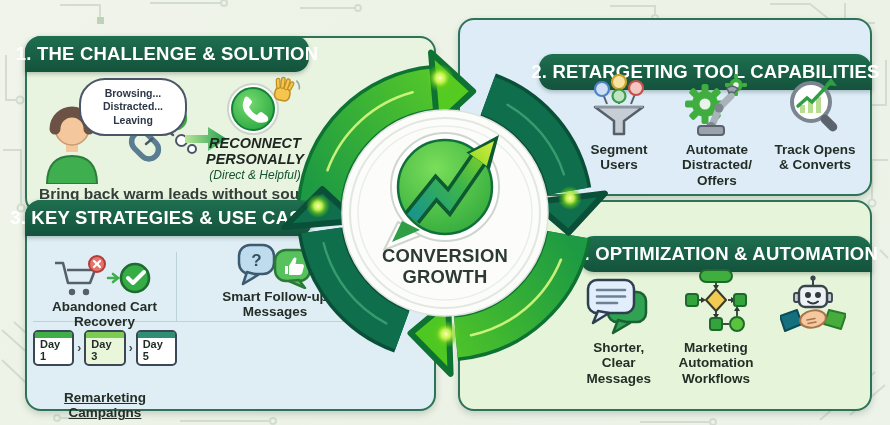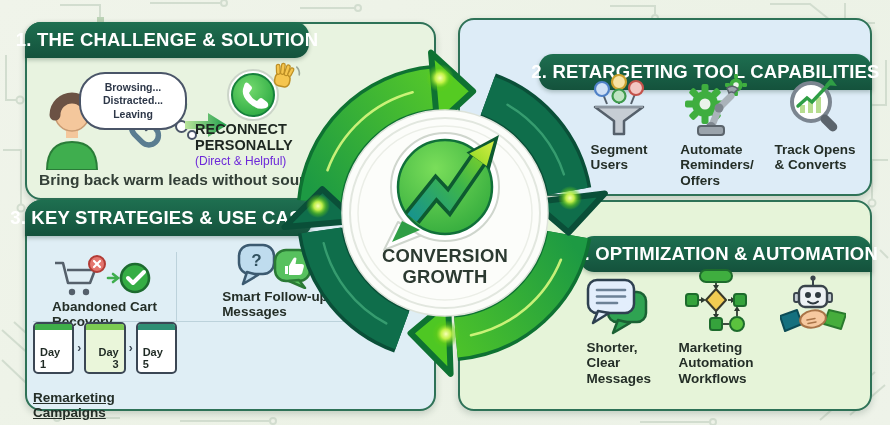--- a/index.html
+++ b/index.html
@@ -1,51 +1,51 @@
 <!DOCTYPE html>
 <html><head>
 <meta charset="utf-8">
 <style>
   html,body{margin:0;padding:0;background:#eef2e8;}
   .canvas{position:relative;width:890px;height:425px;background:linear-gradient(135deg,#f0f4ea 0%,#ecf2e6 60%,#eef3e9 100%);overflow:hidden;font-family:"Liberation Sans",sans-serif;}
   .bgsvg{position:absolute;left:0;top:0;z-index:0;}
   .panel{position:absolute;border:2px solid #2e7257;border-radius:16px;box-shadow:0 3px 7px rgba(30,60,45,.20);z-index:1;}
-  .p1{left:25px;top:22px;width:407px;height:174px;background:#e8f3e0;}
+  .p1{left:25px;top:36px;width:407px;height:174px;background:#e8f3e0;}
   .p2{left:458px;top:18px;width:410px;height:174px;background:#ddecf7;}
   .p3{left:25px;top:200px;width:407px;height:207px;background:#dfeef5;}
   .p4{left:458px;top:200px;width:410px;height:207px;background:#e6f4d9;}
   .hdr{position:absolute;top:-2px;height:36px;background:linear-gradient(180deg,#1e6f50,#14523c);color:#fff;font-weight:bold;font-size:18.5px;display:flex;align-items:center;justify-content:center;letter-spacing:.2px;box-shadow:0 2px 4px rgba(0,40,20,.25);white-space:nowrap;}
   .hdr-l{left:-2px;border-radius:16px 14px 14px 0;}
   .hdr-r{right:-2px;border-radius:14px 16px 0 14px;margin-top:36px;}
-  .lbl{font-weight:bold;font-size:13.5px;line-height:1.13;color:#242e27;white-space:pre-line;}
+  .lbl{font-weight:bold;font-size:13.5px;line-height:1.13;color:#242e27;text-align:center;white-space:pre-line;}
   
-  .tb{position:absolute;left:52px;top:40px;width:104px;height:54px;background:#fff;border:2px solid #4a5568;border-radius:26px;display:flex;align-items:center;justify-content:center;text-align:center;font-weight:bold;font-size:10.5px;line-height:1.25;color:#2d3748;white-space:pre-line;z-index:2;margin-top:8px;}
+  .tb{position:absolute;left:52px;top:40px;width:104px;height:54px;background:#fff;border:2px solid #4a5568;border-radius:26px;display:flex;align-items:center;justify-content:center;text-align:center;font-weight:bold;font-size:10.5px;line-height:1.25;color:#2d3748;white-space:pre-line;z-index:2;}
   .tbdot{position:absolute;background:#fff;border:2px solid #4a5568;border-radius:50%;}
   .d1{left:148px;top:96px;width:9px;height:9px;}
   .d2{left:160px;top:106px;width:6px;height:6px;}
   .abs{position:absolute;}
-  .recon{position:absolute;left:168px;top:98px;width:120px;color:#1d2620;}
+  .recon{position:absolute;left:168px;top:98px;width:120px;text-align:center;color:#1d2620;font-style:italic;}
   .recon .t{font-weight:bold;font-size:14.5px;line-height:1.08;}
-  .recon .s{font-size:12px;margin-top:1px;color:#6d28d9;}
+  .recon .s{font-size:12px;margin-top:1px;color:#14532d;}
   .caption{position:absolute;left:12px;top:147px;font-size:15.5px;font-weight:600;color:#333f37;}
   
   .row{position:absolute;display:flex;}
   .p2 .row{left:110px;right:6px;top:44px;}
   .p4 .row{left:110px;right:8px;top:58px;}
   .item{flex:1;display:flex;flex-direction:column;align-items:center;}
   .ic{height:74px;display:flex;align-items:flex-end;justify-content:center;padding-bottom:4px;}
   .p4 .ic{height:76px;}
   
   .grid{position:absolute;left:6px;top:38px;width:340px;height:164px;display:grid;grid-template-columns:144px 196px;grid-template-rows:82px 82px;}
   .cell{display:flex;flex-direction:column;align-items:center;justify-content:flex-start;padding-top:3px;}
   .c-br{border-right:1px solid rgba(110,145,160,.30);margin-top:12px;}
   .c-bb{border-bottom:1px solid rgba(110,145,160,.30);}
   .cell .ci{height:46px;display:flex;align-items:center;justify-content:center;}
   .chips{display:flex;align-items:center;gap:3px;margin-top:5px;height:36px;}
-  .chip{position:relative;padding:22px 5px 2px;border:2px solid #3b4754;border-radius:5px;background:#fff;font-weight:bold;font-size:11px;color:#1f2a24;}
+  .chip{position:relative;padding:6px 5px 2px;border:2px solid #3b4754;border-radius:5px;background:#fff;font-weight:bold;font-size:11px;color:#1f2a24;}
   .chip .bar{position:absolute;top:0;left:0;right:0;height:6px;border-radius:2px 2px 0 0;}
   .sep{font-weight:bold;color:#3b4754;font-size:12px;}
   
   .cycle{position:absolute;left:280px;top:16px;z-index:5;pointer-events:none;}
   .ctitle{position:absolute;left:375px;top:245px;width:140px;text-align:center;z-index:6;font-weight:800;font-size:19px;line-height:1.13;color:#2c3a31;letter-spacing:.2px;transform:scaleX(.97);}
 </style>
 </head>
 <body>
 
 <div class="canvas">
@@ -205,21 +205,21 @@
                 <circle r="5" fill="#eaf3ea"></circle>
           </g>
           <path d="M26,56 L34,36 L46,24" fill="none" stroke="#aab3ba" stroke-width="7" stroke-linecap="round"></path>
           <circle cx="34" cy="36" r="4.5" fill="#7d868e"></circle>
               <circle cx="26" cy="55" r="5" fill="#7d868e"></circle>
           <path d="M42,16 a8,8 0 0 1 11,1 l-4,4 a4,4 0 0 0 -5,0 z" fill="#9aa3ab" stroke="#5b646c" stroke-width="1.5"></path>
           <rect x="13" y="54" width="26" height="9" rx="3" fill="#9aa3ab" stroke="#5b646c" stroke-width="2"></rect>
         </svg>
           </div>
         <div class="lbl">Automate
-Reminders/
+Distracted/
 Offers</div>
       </div>
       <div class="item">
         <div class="ic">
             <svg width="60" height="64" viewBox="0 0 60 64">
           <circle cx="26" cy="28" r="19" fill="#fff" stroke="#7b8590" stroke-width="4"></circle>
           <g fill="#b7dd8f">
                 <rect x="15" y="31" width="5" height="8"></rect>
                 <rect x="23" y="27" width="5" height="12"></rect>
                 <rect x="31" y="23" width="5" height="16"></rect>
@@ -273,21 +273,21 @@
           <path d="M48,31 v-8 h3 v8 z M52,23 l4,-7 q2,-2.5 3.5,-0.5 l-1,5.5 h6 q3,0 2.3,3 l-1.6,6 q-0.7,2 -3,2 h-10.2 z" fill="#fff"></path>
         </svg>
           </div>
         <div class="lbl">Smart Follow-up
 Messages</div>
       </div>
       <div class="cell">
         <div class="chips">
           <span class="chip"><span class="bar" style="background:#3fae49;"></span><span>Day 1</span></span>
           <span class="sep">›</span>
-          <span class="chip" style="background:#eaf6da;text-align:right;"><span class="bar" style="background:#7ccb52;"></span><span>Day 3</span></span>
+          <span class="chip" style="background:#eaf6da;"><span class="bar" style="background:#7ccb52;"></span><span>Day 3</span></span>
           <span class="sep">›</span>
           <span class="chip"><span class="bar" style="background:#2e8f74;"></span><span>Day 5</span></span>
         </div>
         <div class="lbl" style="margin-top:24px;text-decoration:underline;">Remarketing Campaigns</div>
       </div>
     </div>
   </div>
 
   <div class="panel p4">
     <div class="hdr hdr-r" style="width:292px;">

